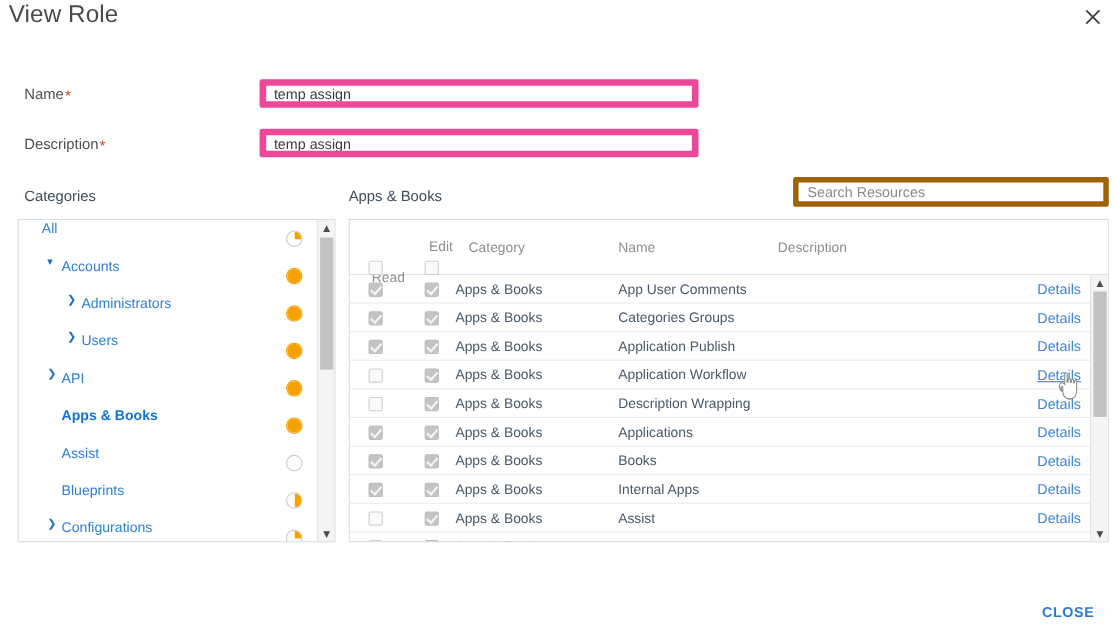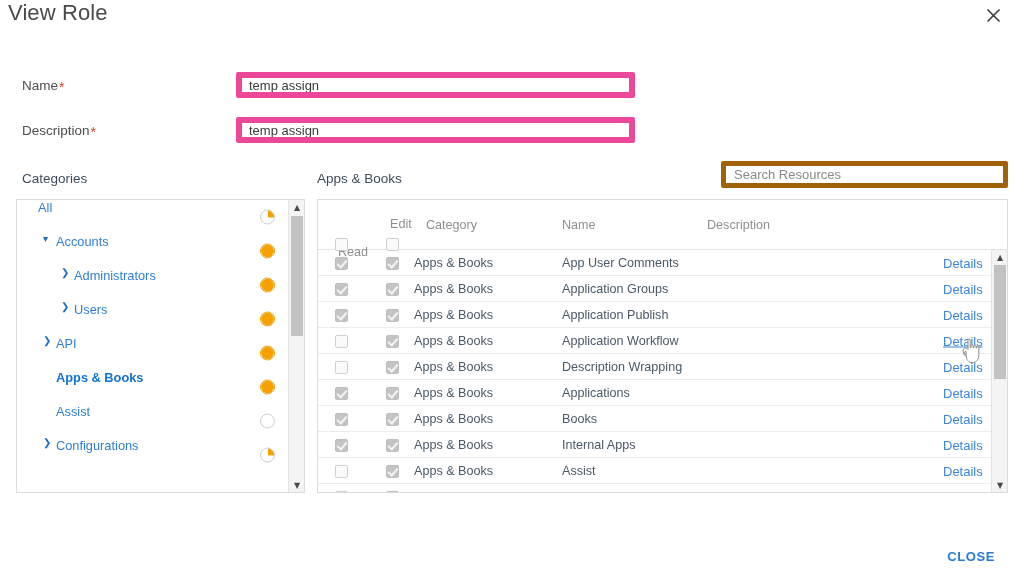--- a/index.html
+++ b/index.html
@@ -367,20 +367,27 @@
           <span class="pie full">
             <span class="fill"></span>
           </span>
         </div>
         <div class="cat-item">
           <span class="caret none" style="margin-left: 26px;">❯</span>
           <span class="cat-label">Assist</span>
           <span class="pie empty"></span>
         </div>
         <div class="cat-item">
+          <span class="caret none" style="margin-left: 26px;">❯</span>
+          <span class="cat-label">Blueprints</span>
+          <span class="pie half">
+            <span class="fill"></span>
+          </span>
+        </div>
+        <div class="cat-item">
           <span class="caret" style="margin-left: 26px;">❯</span>
           <span class="cat-label">Configurations</span>
           <span class="pie quarter">
             <span class="fill"></span>
           </span>
         </div>
       </div>
     <div class="sbar" id="cat-sbar" style="right:0; top:0; bottom:0;">
       <div class="arrow up">▲</div>
       <div class="thumb" style="top:16px; height:120px;"></div>
@@ -406,21 +413,21 @@
           <div class="cell c-edit"><span class="chk on"></span></div>
           <div class="cell c-cat">Apps &amp; Books</div>
           <div class="cell c-name">App User Comments</div>
           <div class="cell c-desc"></div>
           <div class="cell c-det">Details</div>
         </div>
         <div class="trow">
           <div class="cell c-read"><span class="chk on"></span></div>
           <div class="cell c-edit"><span class="chk on"></span></div>
           <div class="cell c-cat">Apps &amp; Books</div>
-          <div class="cell c-name">Application Groups</div>
+          <div class="cell c-name">Categories Groups</div>
           <div class="cell c-desc"></div>
           <div class="cell c-det">Details</div>
         </div>
         <div class="trow">
           <div class="cell c-read"><span class="chk on"></span></div>
           <div class="cell c-edit"><span class="chk on"></span></div>
           <div class="cell c-cat">Apps &amp; Books</div>
           <div class="cell c-name">Application Publish</div>
           <div class="cell c-desc"></div>
           <div class="cell c-det">Details</div>

